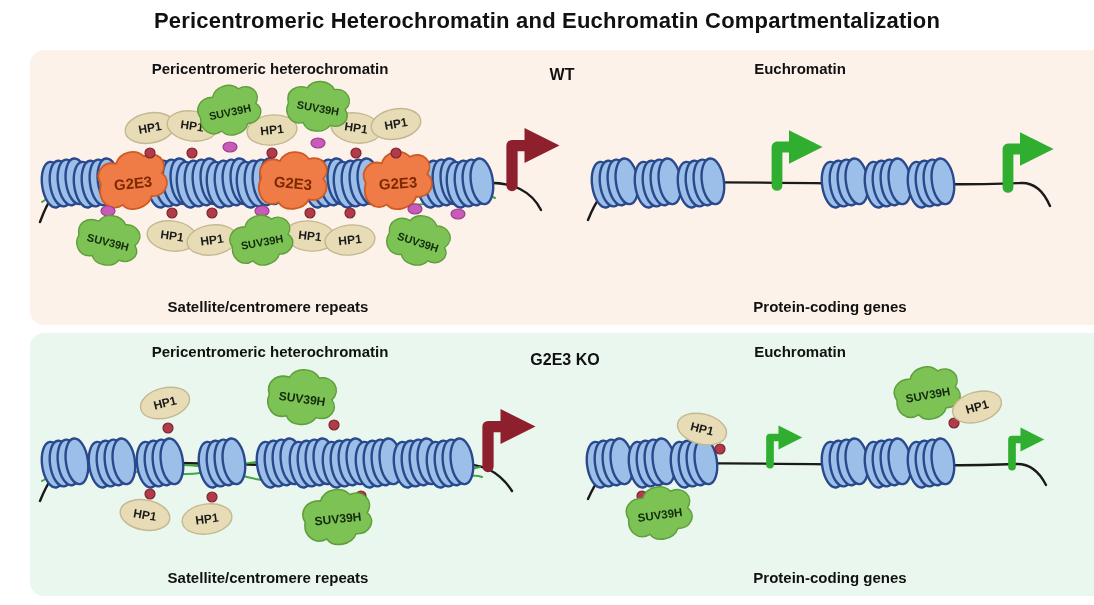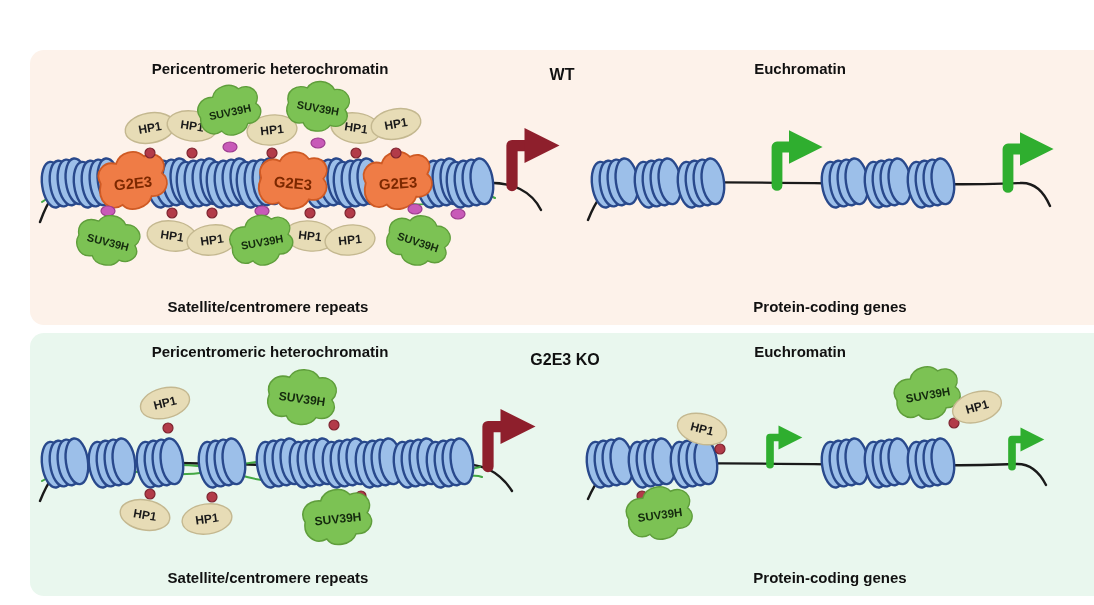--- a/index.html
+++ b/index.html
@@ -48,20 +48,21 @@
       <path id="g2e3-shape" d="M-28,-2 C-33,-13 -23,-22 -13,-18 C-9,-28 5,-30 12,-22 C23,-27 33,-16 26,-6 C34,2 27,15 15,13 C11,23 -5,26 -11,18 C-22,24 -33,13 -28,-2 Z"></path>
       <g id="bent-arrow">
         <path d="M0,2 L0,-30 L14,-30" fill="none" stroke="currentColor" stroke-width="9" stroke-linecap="round" stroke-linejoin="round"></path>
         <polygon points="10,-44 10,-16 38,-30" fill="currentColor"></polygon>
       </g>
       <circle id="mark-dot" r="5"></circle>
       <ellipse id="mag-dot" rx="7" ry="5"></ellipse>
     </defs>
   </svg>
 
+  <div class="figure-title">Pericentromeric Heterochromatin and Euchromatin Compartmentalization</div>
 
   <div class="panel wt">
     <svg width="1034" height="275" viewBox="0 0 1034 275">
 
       <text class="heading" x="240" y="24">Pericentromeric heterochromatin</text>
       <text class="genotype" x="532" y="30">WT</text>
       <text class="heading" x="770" y="24">Euchromatin</text>
 
       <path class="dna" d="M10,172 C18,150 26,138 40,134 C170,126 330,140 450,133 C468,132 480,134 490,139 C500,144 507,152 511,160"></path>
       <path class="rna" d="M12,152 C55,120 115,158 175,138 C235,118 295,156 355,136 C395,122 430,150 462,140"></path>

